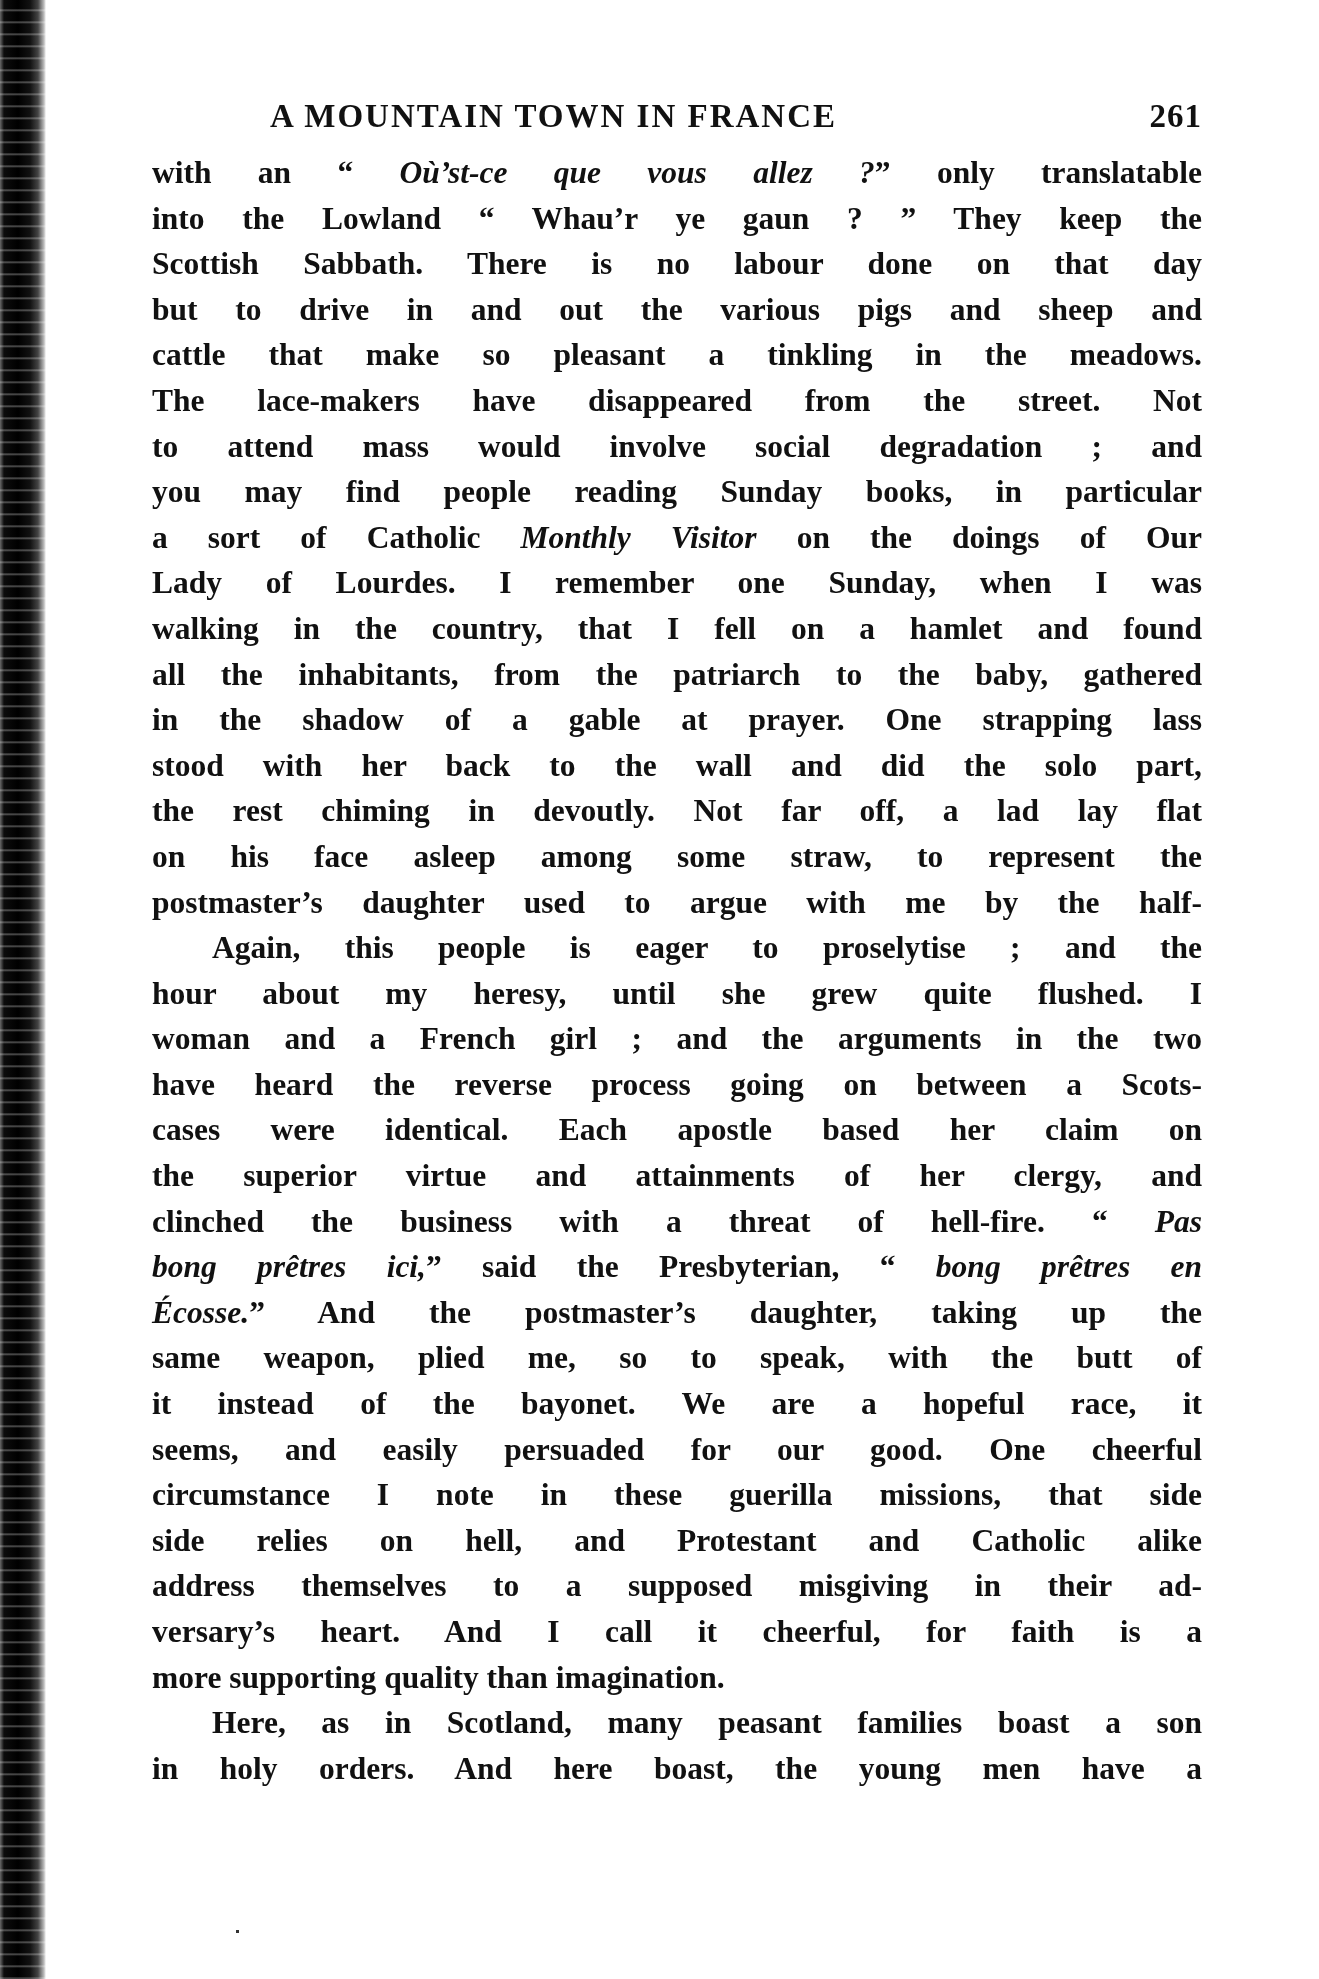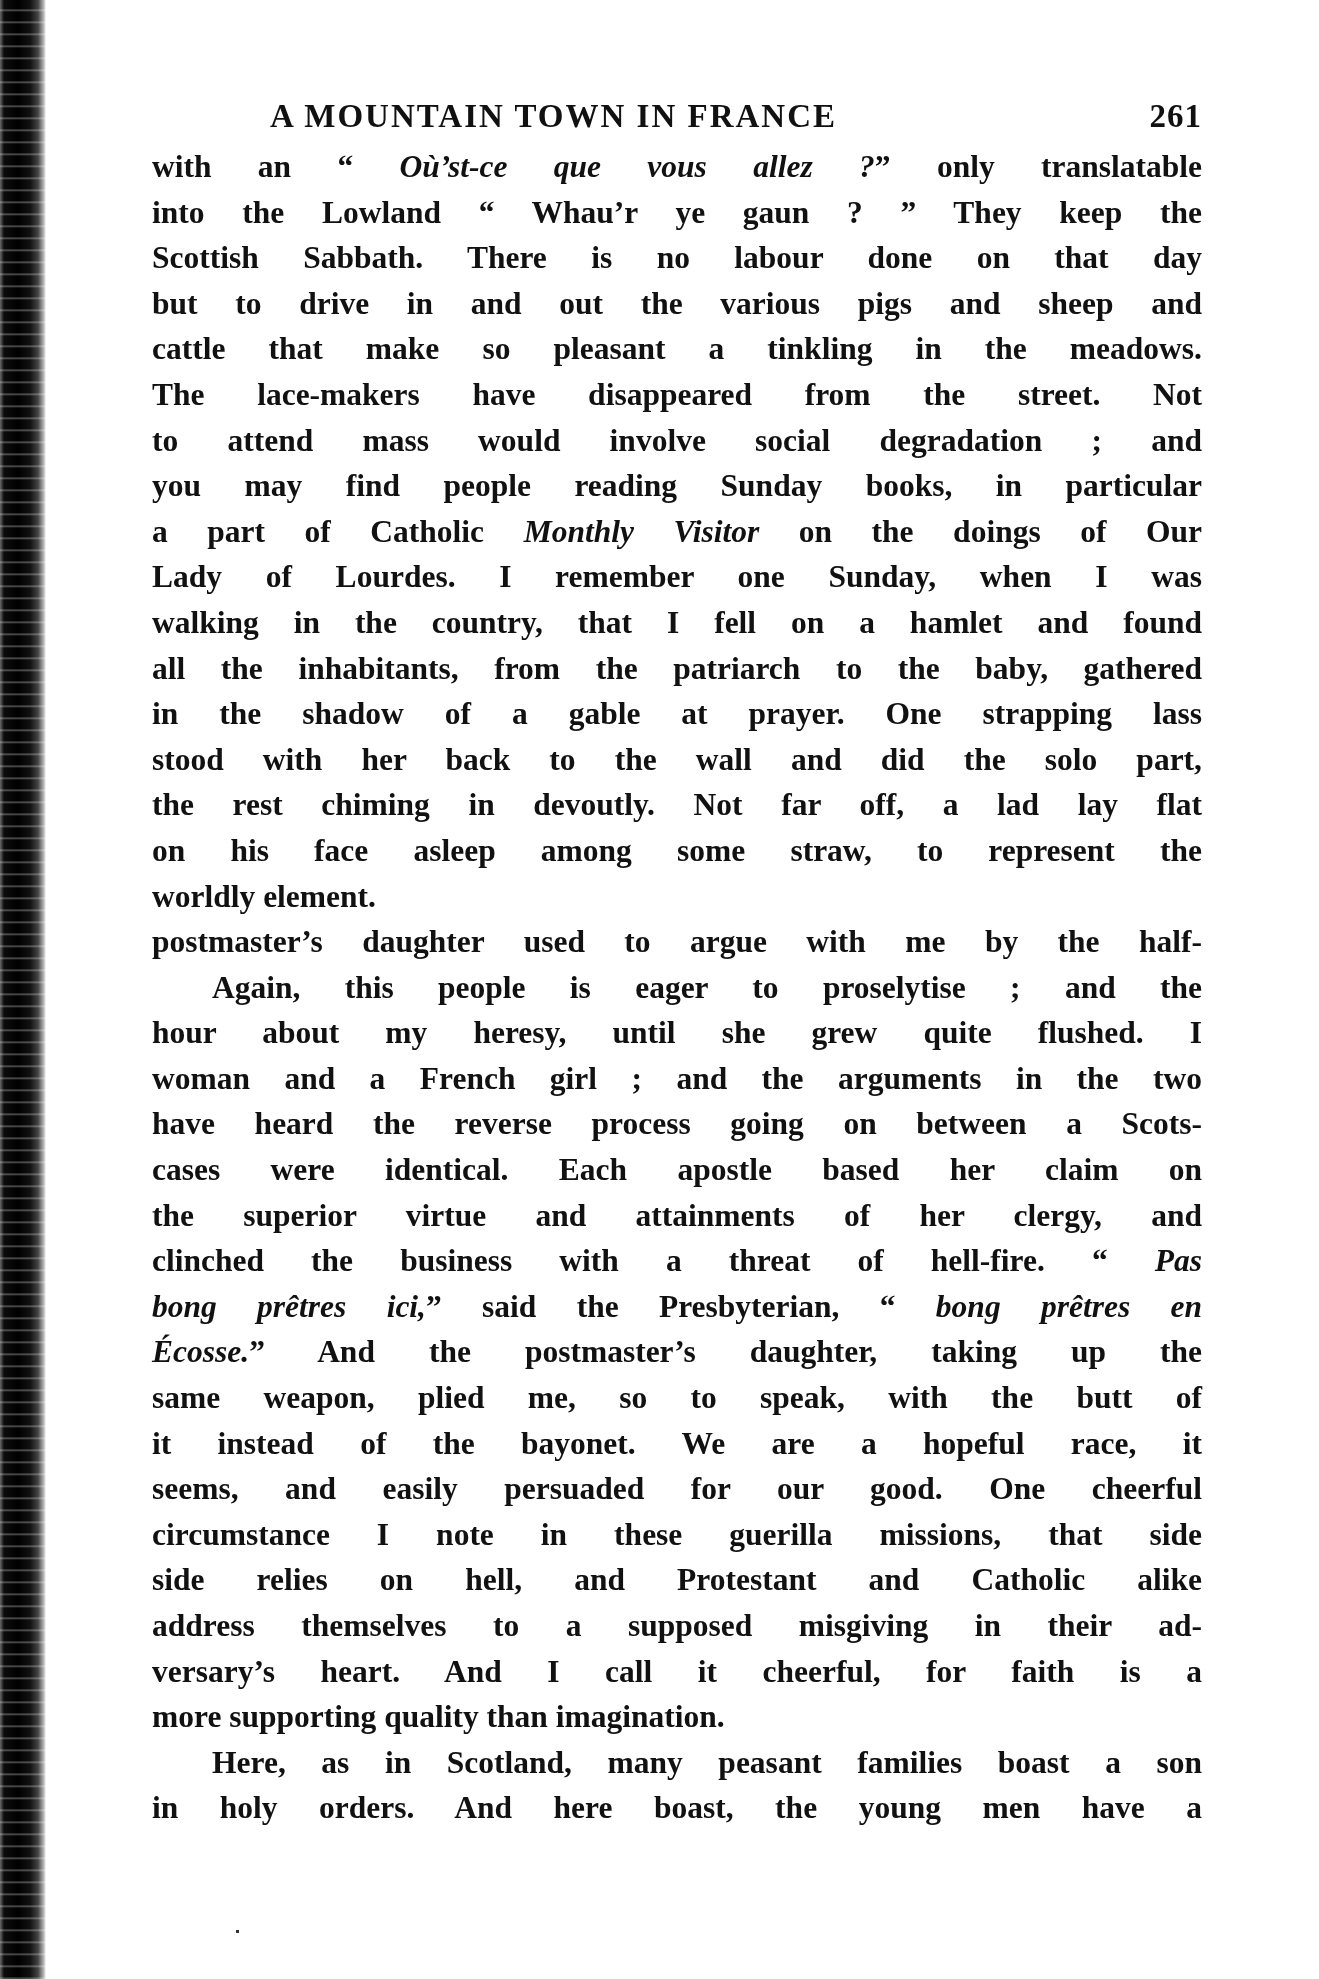--- a/index.html
+++ b/index.html
@@ -51,21 +51,21 @@
       left: 118px;
       top: 0;
     }
     .running-head .folio {
       position: absolute;
       right: 0;
       top: 0;
       letter-spacing: 1px;
     }
     .body-text {
-      margin-top: 4px;
+      margin-top: 10px;
       font-size: 31.5px;
       line-height: 45.6px;
       font-weight: bold;
     }
     .line {
       display: block;
       white-space: nowrap;
       text-align: justify;
       text-align-last: justify;
       width: 1050px;
@@ -100,29 +100,28 @@
   </div>
   <div class="body-text" id="body-text">
       <span class="line"><span>with an “ </span><i>Où’st-ce que vous allez ?</i><span>”  only translatable</span></span>
       <span class="line"><span>into the Lowland “ Whau’r ye gaun ? ”  They keep the</span></span>
       <span class="line"><span>Scottish Sabbath.  There is no labour done on that day</span></span>
       <span class="line"><span>but to drive in and out the various pigs and sheep and</span></span>
       <span class="line"><span>cattle that make so pleasant a tinkling in the meadows.</span></span>
       <span class="line"><span>The lace-makers have disappeared from the street.  Not</span></span>
       <span class="line"><span>to attend mass would involve social degradation ; and</span></span>
       <span class="line"><span>you may find people reading Sunday books, in particular</span></span>
-      <span class="line"><span>a part of Catholic </span><i>Monthly Visitor</i><span> on the doings of Our</span></span>
+      <span class="line"><span>a sort of Catholic </span><i>Monthly Visitor</i><span> on the doings of Our</span></span>
       <span class="line"><span>Lady of Lourdes.  I remember one Sunday, when I was</span></span>
       <span class="line"><span>walking in the country, that I fell on a hamlet and found</span></span>
       <span class="line"><span>all the inhabitants, from the patriarch to the baby, gathered</span></span>
       <span class="line"><span>in the shadow of a gable at prayer.  One strapping lass</span></span>
       <span class="line"><span>stood with her back to the wall and did the solo part,</span></span>
       <span class="line"><span>the rest chiming in devoutly.  Not far off, a lad lay flat</span></span>
       <span class="line"><span>on his face asleep among some straw, to represent the</span></span>
-      <span class="line last"><span>worldly element.</span></span>
       <span class="line"><span>postmaster’s daughter used to argue with me by the half-</span></span>
       <span class="line indent"><span>Again, this people is eager to proselytise ; and the</span></span>
       <span class="line"><span>hour about my heresy, until she grew quite flushed.  I</span></span>
       <span class="line"><span>woman and a French girl ; and the arguments in the two</span></span>
       <span class="line"><span>have heard the reverse process going on between a Scots-</span></span>
       <span class="line"><span>cases were identical.  Each apostle based her claim on</span></span>
       <span class="line"><span>the superior virtue and attainments of her clergy, and</span></span>
       <span class="line"><span>clinched the business with a threat of hell-fire.  “ </span><i>Pas</i></span>
       <span class="line"><i>bong prêtres ici,</i><span>” said the Presbyterian, “ </span><i>bong prêtres en</i></span>
       <span class="line"><i>Écosse.</i><span>”  And the postmaster’s daughter, taking up the</span></span>

